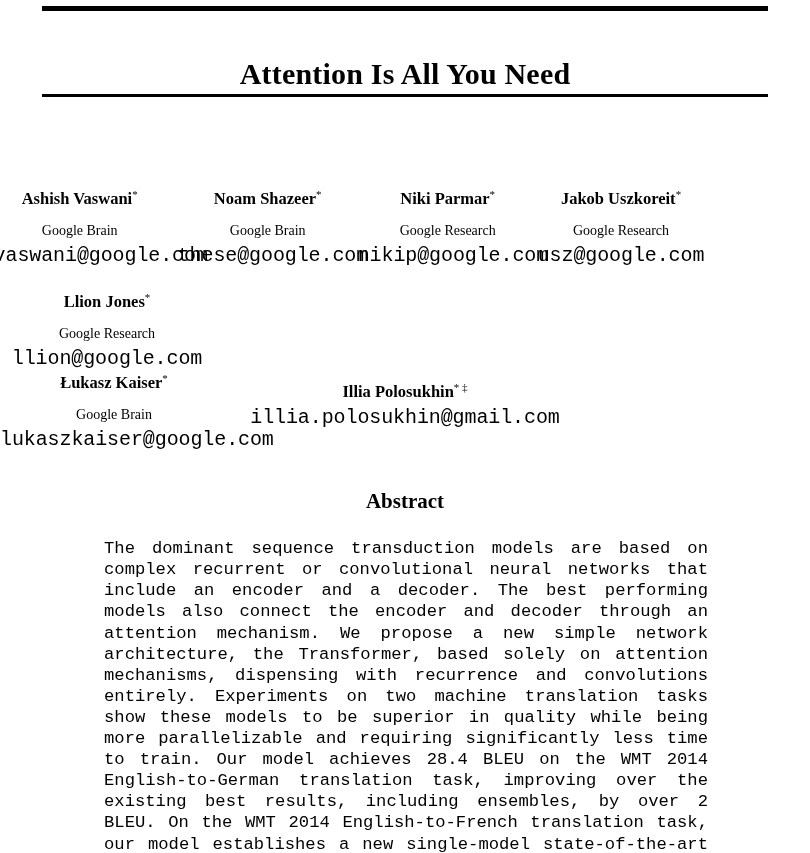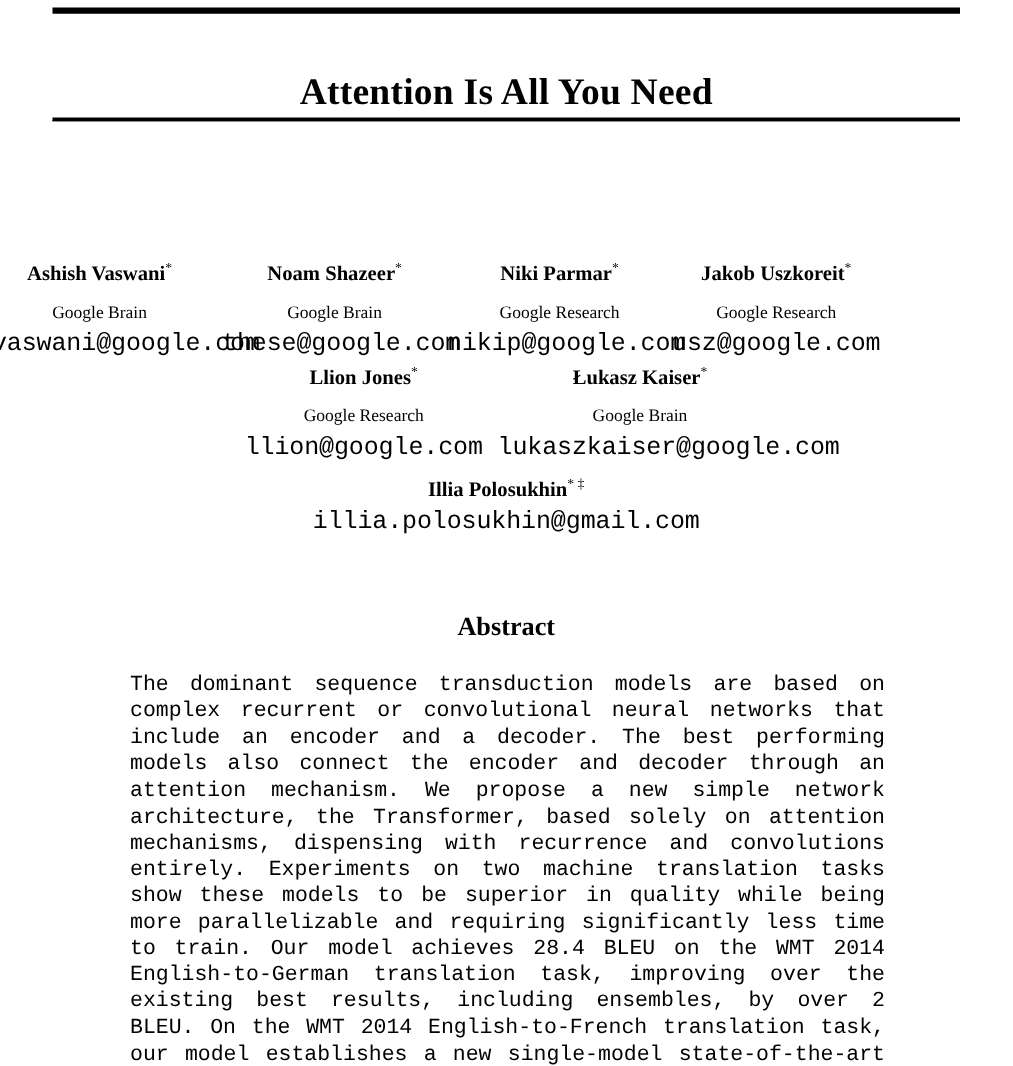--- a/index.html
+++ b/index.html
@@ -45,22 +45,22 @@
     font-size: 30px;
     font-weight: bold;
     letter-spacing: 0.2px;
     font-family: "Liberation Serif", "DejaVu Serif", serif;
   }
   .author-row {
     display: flex;
     justify-content: center;
     align-items: flex-start;
   }
-  .author-row-1 { position: absolute; top: 208px; left: 0; width: 686px; }
-  .author-row-2 { position: absolute; top: 291px; left: 0; width: 810px; }
+  .author-row-1 { position: absolute; top: 188px; left: 0; width: 686px; }
+  .author-row-2 { position: absolute; top: 291px; left: 0; width: 810px; flex-direction: column; }
   .author-row-3 { position: absolute; top: 381px; left: 0; width: 810px; }
 
   .author {
     text-align: center;
     line-height: 1.28;
   }
   .author-name {
     font-size: 16.5px;
     font-weight: bold;
     white-space: nowrap;

